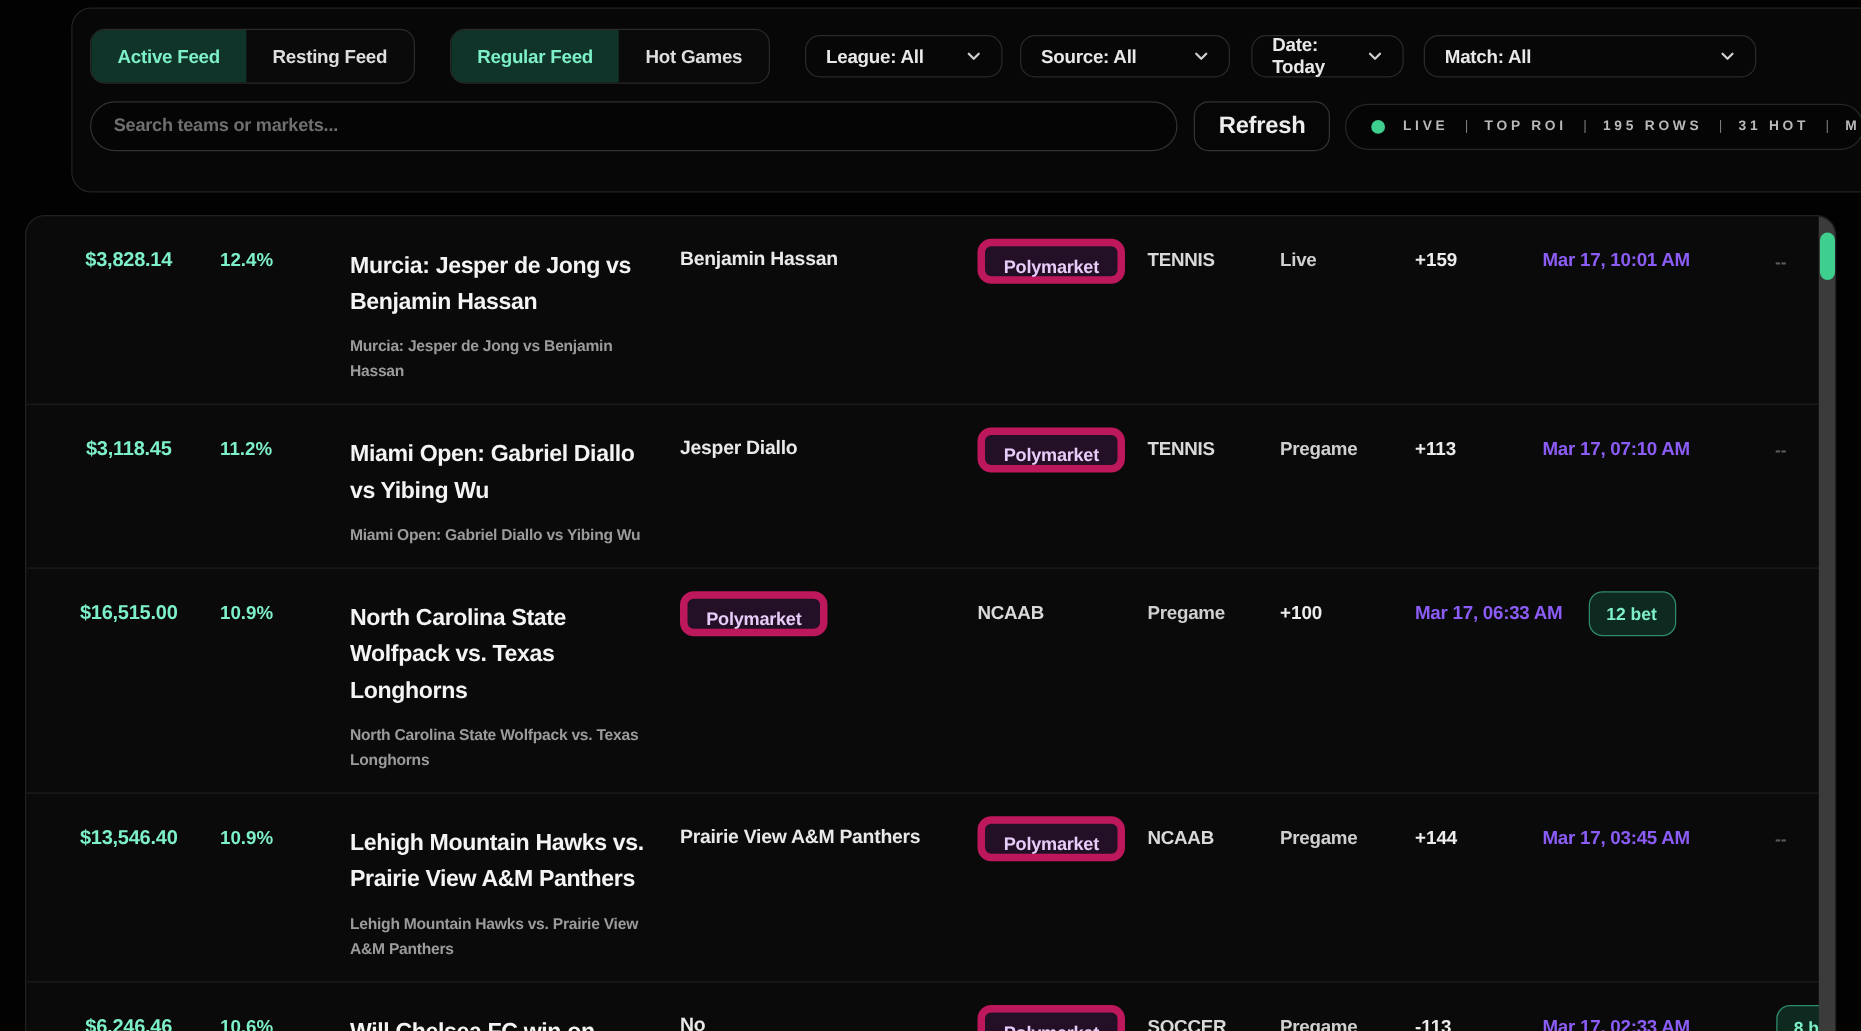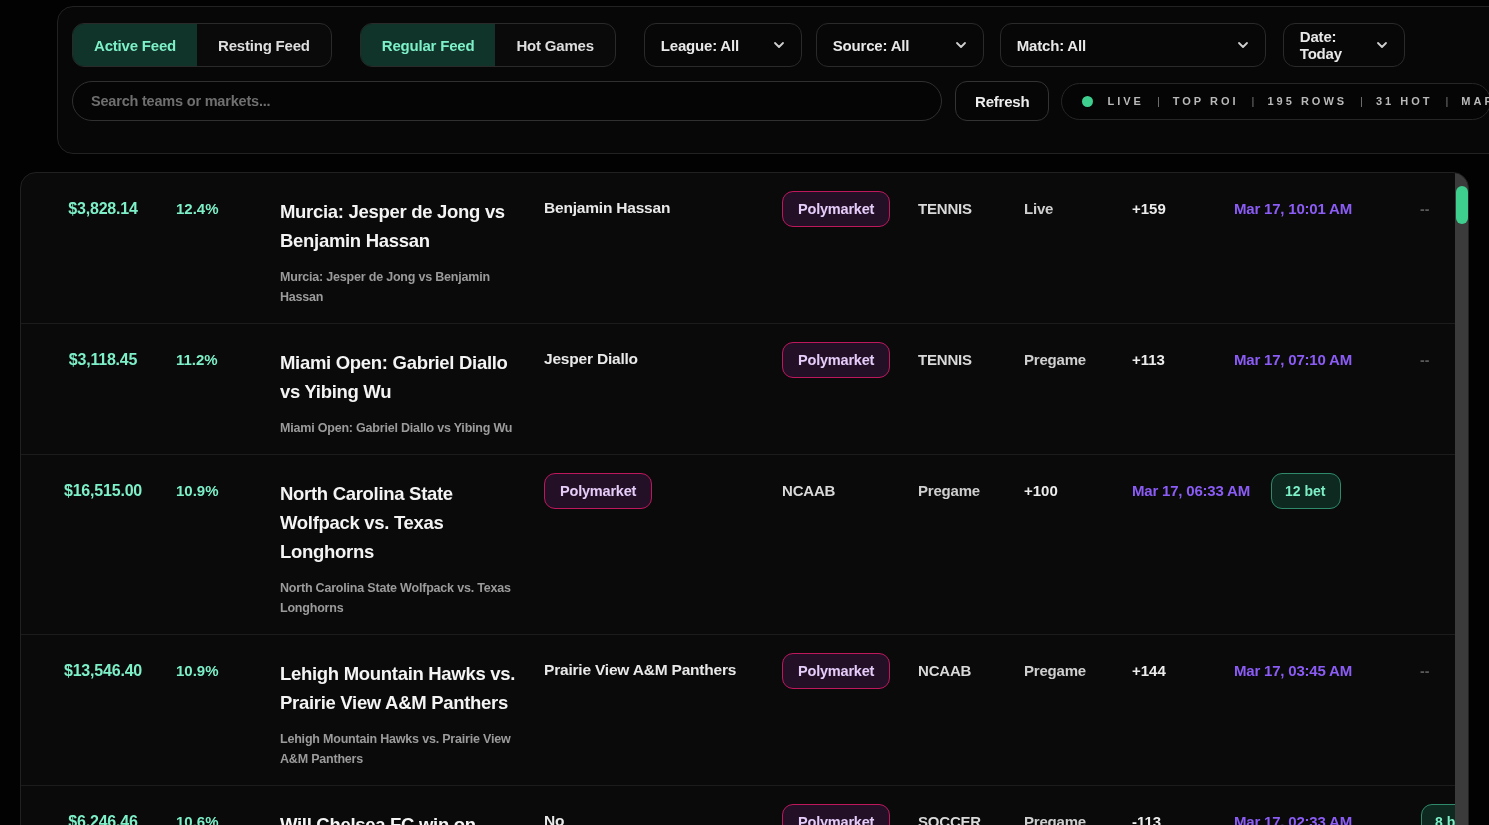--- a/index.html
+++ b/index.html
@@ -22,41 +22,41 @@
   .toggle-seg {
     display:flex; align-items:center; justify-content:center;
     padding:0 21px; font-size:15px; font-weight:bold; letter-spacing:-0.2px;
     color:#dedede; cursor:pointer; white-space:nowrap;
   }
   .toggle-seg.active { background:#10342a; color:#7df0c8; }
   .feed-toggle { margin-left:0; }
   .type-toggle { margin-left:28px; }
   .dropdown {
     display:flex; align-items:center; justify-content:space-between;
-    height:44px; border:1px solid #2a2a2a; border-radius:12px; background:#070707;
+    height:34px; border:1px solid #2a2a2a; border-radius:12px; background:#070707;
     padding:0 16px; font-size:15px; font-weight:bold; color:#e8e8e8; cursor:pointer;
     letter-spacing:-0.2px;
   }
   .dd-league { width:158px; margin-left:28px; }
   .dd-source { width:168px; margin-left:14px; }
   .dd-match  { width:266px; margin-left:16px; }
   .dd-date   { width:122px; margin-left:17px; }
   .chevron { width:12px; height:12px; flex:0 0 auto; margin-left:10px; }
   .chevron svg { display:block; }
 
   .search-row { display:flex; align-items:center; margin-top:14px; height:40px; }
   .search-input {
     width:870px; height:40px; background:#050505; border:1px solid #303030;
     border-radius:20px; color:#d8d8d8; font-size:14.5px; padding:0 18px;
     font-family:"Liberation Sans", sans-serif; outline:none;
   }
   .search-input::placeholder { color:#6f6f6f; font-weight:bold; letter-spacing:-0.2px; }
   .refresh-btn {
     height:40px; margin-left:13px; padding:0 19px; background:#060606;
-    border:1px solid #333; border-radius:12px; color:#ededed; font-size:15px;
+    border:1px solid #333; border-radius:12px; color:#ededed; font-size:19px;
     font-weight:bold; cursor:pointer; font-family:"Liberation Sans", sans-serif;
     letter-spacing:-0.2px;
   }
   .status-pill {
     height:37px; margin-left:12px; flex:1; max-width:447px;
     display:flex; align-items:center; border:1px solid #262626; border-radius:19px;
     padding:0 20px; background:#050505; white-space:nowrap; overflow:hidden;
   }
   .live-dot { width:11px; height:11px; border-radius:50%; background:#3ecf8e; margin-right:14px; flex:0 0 auto; }
   .status-item { font-size:11px; font-weight:bold; letter-spacing:3px; color:#b9b9b9; }
@@ -79,21 +79,21 @@
   .cell { padding-right:8px; }
   .c-amount { color:#7df0c8; font-size:16px; font-weight:bold; letter-spacing:-0.2px; padding-top:3px;text-align:center; }
   .c-roi    { color:#7df0c8; font-size:15px; font-weight:bold; padding-top:3px; }
   .c-title-wrap { padding-right:20px; }
   .c-title  { color:#f4f4f4; font-size:18.5px; font-weight:bold; line-height:29px; letter-spacing:-0.3px; }
   .c-subtitle { color:#9b9b9b; font-size:12.5px; font-weight:bold; line-height:20px; margin-top:12px; letter-spacing:-0.2px; }
   .c-team   { color:#e9e9e9; font-size:15.5px; font-weight:bold; padding-top:2px; letter-spacing:-0.2px; padding-right:16px; }
   .c-source { padding-top:0; }
   .source-badge {
     display:inline-block; height:36px; line-height:34px; padding:0 15px;
-    border:1px solid #be185d; border-radius:11px; background:#231027;
+    border:6px solid #be185d; border-radius:11px; background:#231027;
     color:#e6cdf9; font-size:14.5px; font-weight:bold; letter-spacing:-0.2px;
     margin-top:-6px;
   }
   .c-sport  { color:#d9d9d9; font-size:15px; font-weight:bold; padding-top:3px; letter-spacing:-0.2px; }
   .c-status { color:#cfcfcf; font-size:15px; font-weight:bold; padding-top:3px; letter-spacing:-0.2px; }
   .c-odds   { color:#ececec; font-size:15px; font-weight:bold; padding-top:3px; }
   .c-time   { color:#8b5cf6; font-size:15px; font-weight:bold; padding-top:3px; letter-spacing:-0.2px; white-space:nowrap; }
   .c-bets   { position:relative; overflow:visible; }
   .bets-dash { color:#5a5a5a; font-size:14px; font-weight:bold; padding-left:36px; display:inline-block; padding-top:4px; }
   .bets-badge {
@@ -142,31 +142,31 @@
 
       <div class="dropdown dd-source">
         <span>Source: All</span>
         <span class="chevron">
           <svg width="12" height="12" viewBox="0 0 12 12">
               <path d="M2 4 L6 8 L10 4" fill="none" stroke="#cfcfcf" stroke-width="1.8" stroke-linecap="round" stroke-linejoin="round"></path>
             </svg>
         </span>
       </div>
 
-      <div class="dropdown dd-match">
-        <span>Match: All</span>
+      <div class="dropdown dd-date">
+        <span>Date: Today</span>
         <span class="chevron">
           <svg width="12" height="12" viewBox="0 0 12 12">
               <path d="M2 4 L6 8 L10 4" fill="none" stroke="#cfcfcf" stroke-width="1.8" stroke-linecap="round" stroke-linejoin="round"></path>
             </svg>
         </span>
       </div>
 
-      <div class="dropdown dd-date">
-        <span>Date: Today</span>
+      <div class="dropdown dd-match">
+        <span>Match: All</span>
         <span class="chevron">
           <svg width="12" height="12" viewBox="0 0 12 12">
               <path d="M2 4 L6 8 L10 4" fill="none" stroke="#cfcfcf" stroke-width="1.8" stroke-linecap="round" stroke-linejoin="round"></path>
             </svg>
         </span>
       </div>
     </div>
 
     <div class="search-row">
       <input class="search-input" type="text" placeholder="Search teams or markets..." style="">

